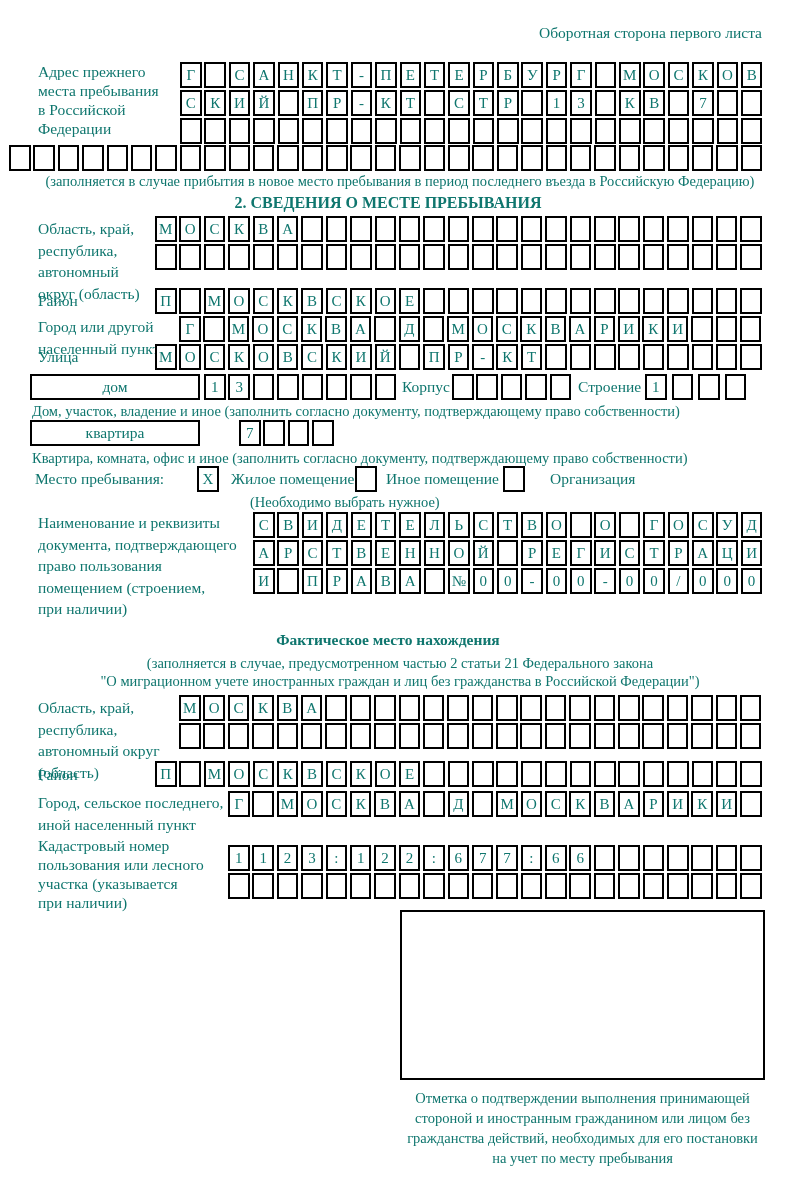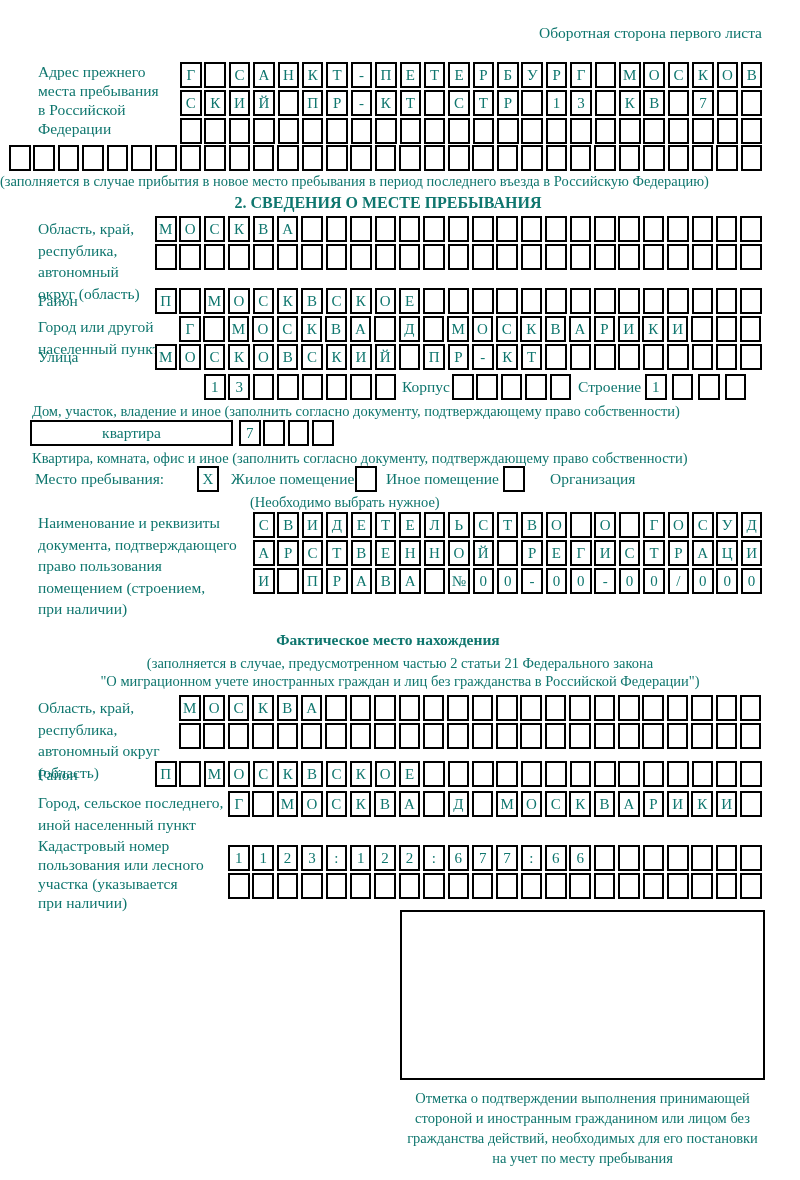--- a/index.html
+++ b/index.html
@@ -137,21 +137,21 @@
       <div class="cell"></div>
       <div class="cell"></div>
       <div class="cell"></div>
       <div class="cell"></div>
       <div class="cell"></div>
       <div class="cell"></div>
       <div class="cell"></div>
       <div class="cell"></div>
       <div class="cell"></div>
     </div>
-  <div class="caption center" style="left:0;top:173px;width:636px;">(заполняется в случае прибытия в новое место пребывания в период последнего въезда в Российскую Федерацию)</div>
+  <div class="caption center" style="left:0;top:173px;width:800px;">(заполняется в случае прибытия в новое место пребывания в период последнего въезда в Российскую Федерацию)</div>
 
   <div class="title" style="top:194px;left:0;">2. СВЕДЕНИЯ О МЕСТЕ ПРЕБЫВАНИЯ</div>
 
   <div class="lbl lines" style="left:38px;top:218px;line-height:21.5px;">
       <div>Область, край,</div>
       <div>республика,</div>
       <div>автономный</div>
       <div>округ (область)</div>
     </div>
   <div class="cellrow" style="left:155px;top:216px;">
@@ -291,20 +291,21 @@
       <div class="cell"></div>
       <div class="cell"></div>
       <div class="cell"></div>
       <div class="cell"></div>
       <div class="cell"></div>
       <div class="cell"></div>
       <div class="cell"></div>
       <div class="cell"></div>
     </div>
 
+  <div class="textbox" style="left:30px;top:374px;width:170px;">дом</div>
   <div class="cellrow" style="left:204px;top:374px;">
       <div class="cell">1</div>
       <div class="cell">3</div>
       <div class="cell"></div>
       <div class="cell"></div>
       <div class="cell"></div>
       <div class="cell"></div>
       <div class="cell"></div>
       <div class="cell"></div>
     </div>
@@ -318,21 +319,21 @@
     </div>
   <div class="lbl" style="left:578px;top:378px;">Строение</div>
   <div class="cellrow wide-gap" style="left:645px;top:374px;">
       <div class="cell">1</div>
       <div class="cell"></div>
       <div class="cell"></div>
       <div class="cell"></div>
     </div>
   <div class="caption" style="left:32px;top:403px;">Дом, участок, владение и иное (заполнить согласно документу, подтверждающему право собственности)</div>
 
-  <div class="textbox" style="left:30px;top:420px;width:203px;">квартира</div>
+  <div class="textbox" style="left:30px;top:420px;width:170px;">квартира</div>
   <div class="cellrow" style="left:239px;top:420px;">
       <div class="cell">7</div>
       <div class="cell"></div>
       <div class="cell"></div>
       <div class="cell"></div>
     </div>
   <div class="caption" style="left:32px;top:450px;">Квартира, комната, офис и иное (заполнить согласно документу, подтверждающему право собственности)</div>
 
   <div class="lbl" style="left:35px;top:470px;">Место пребывания:</div>
   <div class="checkbox" style="left:197px;top:466px;">X</div>

